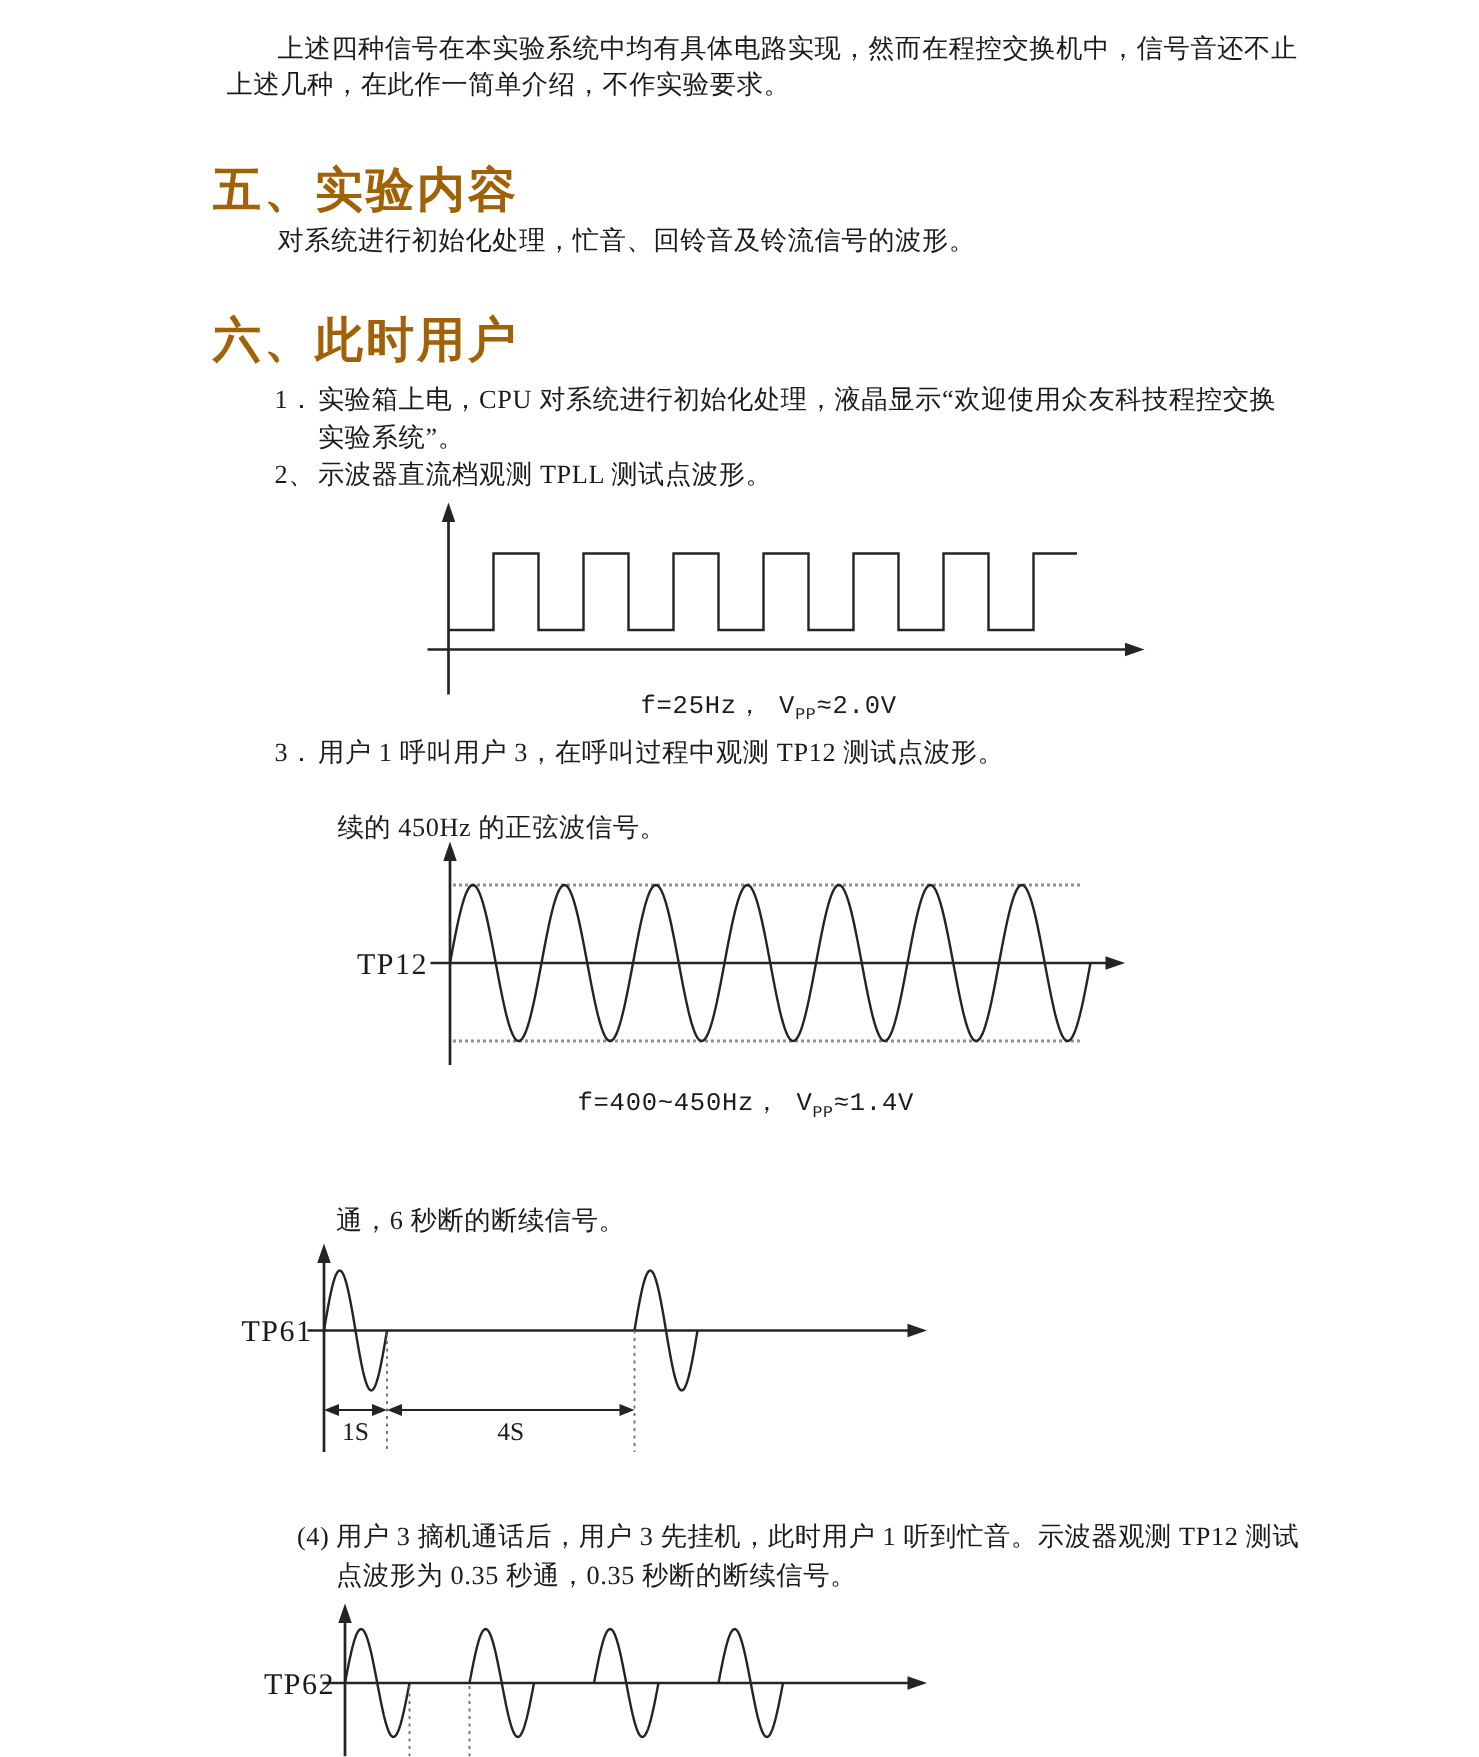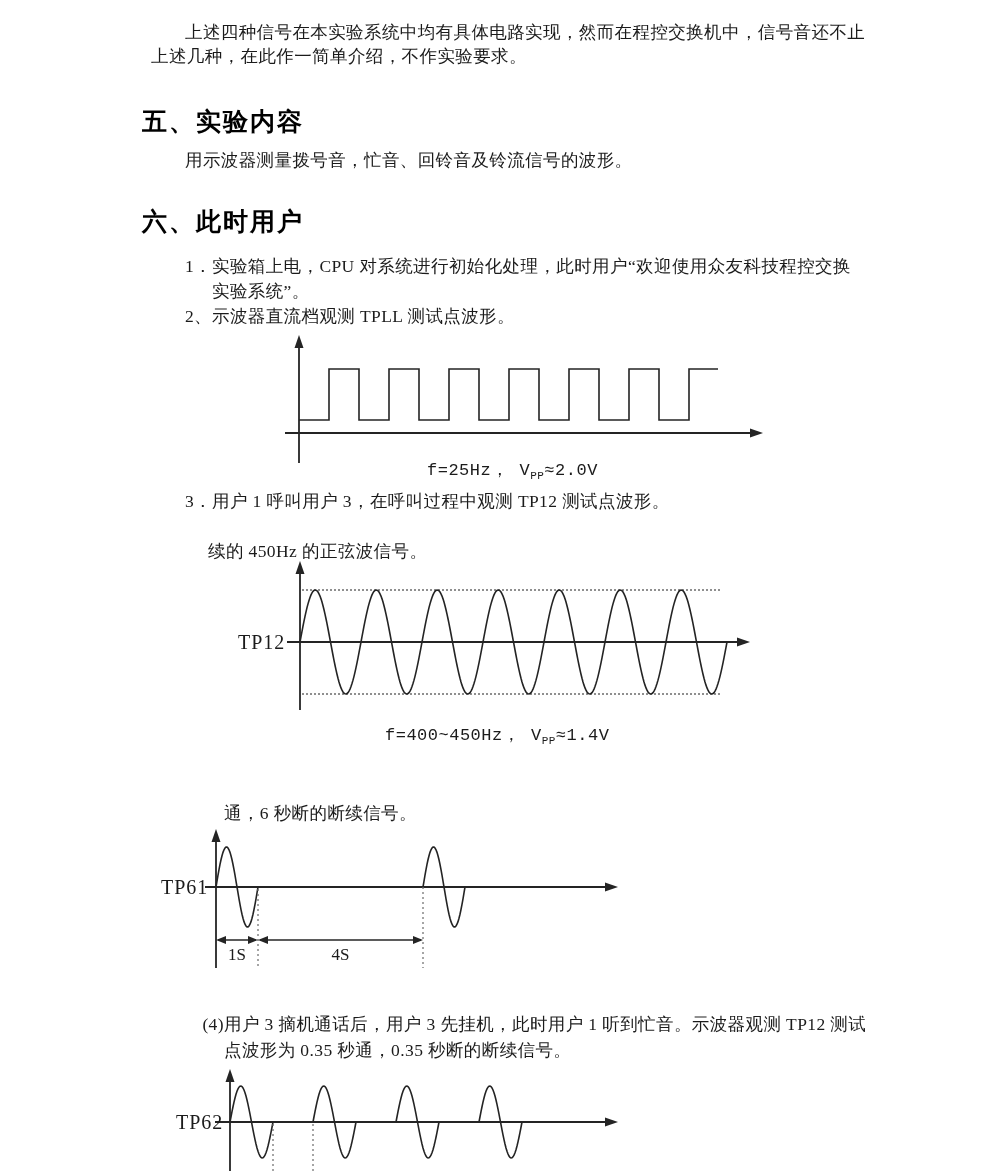--- a/index.html
+++ b/index.html
@@ -4,50 +4,50 @@
 <style>
   * { margin:0; padding:0; box-sizing:border-box; }
   html,body { width:986px; height:1171px; background:#ffffff; }
   .page {
     position:relative; width:986px; height:1171px; overflow:hidden;
     background:#ffffff; color:#1b1b1b;
     font-family:"Liberation Serif", serif;
   }
   .line {
     position:absolute; white-space:nowrap;
-    font-size:17.5px; line-height:21px; letter-spacing:0.4px;text-align:right;
+    font-size:17.5px; line-height:21px; letter-spacing:0.4px;
   }
   .heading {
     position:absolute; white-space:nowrap;
     font-family:Liberation Serif, serif;
-    font-weight:700; font-size:25px; letter-spacing:2px; color:#000000;
+    font-weight:700; font-size:32px; letter-spacing:2px; color:#a16207;
   }
   .marker { display:inline-block; }
   .marker.num { width:29px; }
   .marker.paren { width:26px; }
   .caption { position:absolute; white-space:nowrap; font-size:17px; letter-spacing:0.5px;font-family:Liberation Mono, monospace; }
   .caption sub { font-size:11px; line-height:0; }
   svg.fig { position:absolute; overflow:visible; }
   svg text { font-family:"Liberation Serif", serif; fill:#1b1b1b; }
 </style>
 </head>
 <body>
 
 <div class="page">
 
   <div class="line" style="left:185px; top:22px">上述四种信号在本实验系统中均有具体电路实现，然而在程控交换机中，信号音还不止</div>
   <div class="line" style="left:151px; top:46px">上述几种，在此作一简单介绍，不作实验要求。</div>
 
   <div class="heading" style="left:142px; top:105px">五、实验内容</div>
-  <div class="line" style="left:185px; top:150px">用示波器测量拨号音，忙音、回铃音及铃流信号的波形。</div>
+  <div class="line" style="left:185px; top:150px">对系统进行初始化处理，忙音、回铃音及铃流信号的波形。</div>
 
   <div class="heading" style="left:142px; top:205px">六、此时用户</div>
 
   <div class="line" style="left:183px; top:256px">
-    <span class="marker num">1．</span><span>实验箱上电，CPU 对系统进行初始化处理，此时用户“欢迎使用众友科技程控交换</span>
+    <span class="marker num">1．</span><span>实验箱上电，CPU 对系统进行初始化处理，液晶显示“欢迎使用众友科技程控交换</span>
   </div>
   <div class="line" style="left:212px; top:281px">实验系统”。</div>
 
   <div class="line" style="left:183px; top:306px">
     <span class="marker num">2、</span><span>示波器直流档观测 TPLL 测试点波形。</span>
   </div>
 
   <svg class="fig" width="500" height="132" viewBox="0 0 500 132" style="left: 280px; top: 333px;">
       <line x1="19" y1="130" x2="19" y2="12" stroke="#242424" stroke-width="1.8"></line>
       <polygon points="19,2 14.5,15 23.5,15" fill="#242424"></polygon>
@@ -56,21 +56,21 @@
       <path d="M 19 87 H 49 V 36 H 79 V 87 H 109 V 36 H 139 V 87 H 169 V 36 H 199 V 87 H 229 V 36 H 259 V 87 H 289 V 36 H 319 V 87 H 349 V 36 H 379 V 87 H 409 V 36 H 438" fill="none" stroke="#242424" stroke-width="1.6"></path>
     </svg>
   <div class="caption" style="left:427px; top:458px">
     <span>f=25Hz， V</span><sub>PP</sub><span>≈2.0V</span>
   </div>
 
   <div class="line" style="left:183px; top:491px">
     <span class="marker num">3．</span><span>用户 1 呼叫用户 3，在呼叫过程中观测 TP12 测试点波形。</span>
   </div>
 
-  <div class="line" style="left:208px; top:541px">续的 450Hz 的正弦波信号。</div>
+  <div class="line" style="left:225px; top:541px">续的 450Hz 的正弦波信号。</div>
 
   <svg class="fig" width="535" height="157" viewBox="0 0 535 157" style="left: 230px; top: 558px;">
       <line x1="70" y1="152" x2="70" y2="13" stroke="#242424" stroke-width="1.8"></line>
       <polygon points="70,3 65.5,16 74.5,16" fill="#242424"></polygon>
       <line x1="57" y1="84" x2="511" y2="84" stroke="#242424" stroke-width="1.8"></line>
       <polygon points="520,84 507,79.5 507,88.5" fill="#242424"></polygon>
       <text x="8" y="91" font-size="20" letter-spacing="1">TP12</text>
       <line x1="72" y1="32" x2="492" y2="32" stroke="#8f8f8f" stroke-width="2" stroke-dasharray="2 2"></line>
       <line x1="72" y1="136" x2="492" y2="136" stroke="#8f8f8f" stroke-width="2" stroke-dasharray="2 2"></line>
       <path d="M 70 84 L 71 78.65 L 72 73.36 L 73 68.19 L 74 63.18 L 75 58.39 L 76 53.87 L 77 49.67 L 78 45.84 L 79 42.41 L 80 39.42 L 81 36.90 L 82 34.89 L 83 33.39 L 84 32.43 L 85 32.02 L 86 32.16 L 87 32.84 L 88 34.07 L 89 35.83 L 90 38.10 L 91 40.86 L 92 44.07 L 93 47.71 L 94 51.73 L 95 56.09 L 96 60.75 L 97 65.66 L 98 70.76 L 99 76.00 L 100 81.32 L 101 86.68 L 102 92.00 L 103 97.24 L 104 102.34 L 105 107.25 L 106 111.91 L 107 116.27 L 108 120.29 L 109 123.93 L 110 127.14 L 111 129.90 L 112 132.17 L 113 133.93 L 114 135.16 L 115 135.84 L 116 135.98 L 117 135.57 L 118 134.61 L 119 133.11 L 120 131.10 L 121 128.58 L 122 125.59 L 123 122.16 L 124 118.33 L 125 114.13 L 126 109.61 L 127 104.82 L 128 99.81 L 129 94.64 L 130 89.35 L 131 84.00 L 132 78.65 L 133 73.36 L 134 68.19 L 135 63.18 L 136 58.39 L 137 53.87 L 138 49.67 L 139 45.84 L 140 42.41 L 141 39.42 L 142 36.90 L 143 34.89 L 144 33.39 L 145 32.43 L 146 32.02 L 147 32.16 L 148 32.84 L 149 34.07 L 150 35.83 L 151 38.10 L 152 40.86 L 153 44.07 L 154 47.71 L 155 51.73 L 156 56.09 L 157 60.75 L 158 65.66 L 159 70.76 L 160 76.00 L 161 81.32 L 162 86.68 L 163 92.00 L 164 97.24 L 165 102.34 L 166 107.25 L 167 111.91 L 168 116.27 L 169 120.29 L 170 123.93 L 171 127.14 L 172 129.90 L 173 132.17 L 174 133.93 L 175 135.16 L 176 135.84 L 177 135.98 L 178 135.57 L 179 134.61 L 180 133.11 L 181 131.10 L 182 128.58 L 183 125.59 L 184 122.16 L 185 118.33 L 186 114.13 L 187 109.61 L 188 104.82 L 189 99.81 L 190 94.64 L 191 89.35 L 192 84.00 L 193 78.65 L 194 73.36 L 195 68.19 L 196 63.18 L 197 58.39 L 198 53.87 L 199 49.67 L 200 45.84 L 201 42.41 L 202 39.42 L 203 36.90 L 204 34.89 L 205 33.39 L 206 32.43 L 207 32.02 L 208 32.16 L 209 32.84 L 210 34.07 L 211 35.83 L 212 38.10 L 213 40.86 L 214 44.07 L 215 47.71 L 216 51.73 L 217 56.09 L 218 60.75 L 219 65.66 L 220 70.76 L 221 76.00 L 222 81.32 L 223 86.68 L 224 92.00 L 225 97.24 L 226 102.34 L 227 107.25 L 228 111.91 L 229 116.27 L 230 120.29 L 231 123.93 L 232 127.14 L 233 129.90 L 234 132.17 L 235 133.93 L 236 135.16 L 237 135.84 L 238 135.98 L 239 135.57 L 240 134.61 L 241 133.11 L 242 131.10 L 243 128.58 L 244 125.59 L 245 122.16 L 246 118.33 L 247 114.13 L 248 109.61 L 249 104.82 L 250 99.81 L 251 94.64 L 252 89.35 L 253 84.00 L 254 78.65 L 255 73.36 L 256 68.19 L 257 63.18 L 258 58.39 L 259 53.87 L 260 49.67 L 261 45.84 L 262 42.41 L 263 39.42 L 264 36.90 L 265 34.89 L 266 33.39 L 267 32.43 L 268 32.02 L 269 32.16 L 270 32.84 L 271 34.07 L 272 35.83 L 273 38.10 L 274 40.86 L 275 44.07 L 276 47.71 L 277 51.73 L 278 56.09 L 279 60.75 L 280 65.66 L 281 70.76 L 282 76.00 L 283 81.32 L 284 86.68 L 285 92.00 L 286 97.24 L 287 102.34 L 288 107.25 L 289 111.91 L 290 116.27 L 291 120.29 L 292 123.93 L 293 127.14 L 294 129.90 L 295 132.17 L 296 133.93 L 297 135.16 L 298 135.84 L 299 135.98 L 300 135.57 L 301 134.61 L 302 133.11 L 303 131.10 L 304 128.58 L 305 125.59 L 306 122.16 L 307 118.33 L 308 114.13 L 309 109.61 L 310 104.82 L 311 99.81 L 312 94.64 L 313 89.35 L 314 84.00 L 315 78.65 L 316 73.36 L 317 68.19 L 318 63.18 L 319 58.39 L 320 53.87 L 321 49.67 L 322 45.84 L 323 42.41 L 324 39.42 L 325 36.90 L 326 34.89 L 327 33.39 L 328 32.43 L 329 32.02 L 330 32.16 L 331 32.84 L 332 34.07 L 333 35.83 L 334 38.10 L 335 40.86 L 336 44.07 L 337 47.71 L 338 51.73 L 339 56.09 L 340 60.75 L 341 65.66 L 342 70.76 L 343 76.00 L 344 81.32 L 345 86.68 L 346 92.00 L 347 97.24 L 348 102.34 L 349 107.25 L 350 111.91 L 351 116.27 L 352 120.29 L 353 123.93 L 354 127.14 L 355 129.90 L 356 132.17 L 357 133.93 L 358 135.16 L 359 135.84 L 360 135.98 L 361 135.57 L 362 134.61 L 363 133.11 L 364 131.10 L 365 128.58 L 366 125.59 L 367 122.16 L 368 118.33 L 369 114.13 L 370 109.61 L 371 104.82 L 372 99.81 L 373 94.64 L 374 89.35 L 375 84.00 L 376 78.65 L 377 73.36 L 378 68.19 L 379 63.18 L 380 58.39 L 381 53.87 L 382 49.67 L 383 45.84 L 384 42.41 L 385 39.42 L 386 36.90 L 387 34.89 L 388 33.39 L 389 32.43 L 390 32.02 L 391 32.16 L 392 32.84 L 393 34.07 L 394 35.83 L 395 38.10 L 396 40.86 L 397 44.07 L 398 47.71 L 399 51.73 L 400 56.09 L 401 60.75 L 402 65.66 L 403 70.76 L 404 76.00 L 405 81.32 L 406 86.68 L 407 92.00 L 408 97.24 L 409 102.34 L 410 107.25 L 411 111.91 L 412 116.27 L 413 120.29 L 414 123.93 L 415 127.14 L 416 129.90 L 417 132.17 L 418 133.93 L 419 135.16 L 420 135.84 L 421 135.98 L 422 135.57 L 423 134.61 L 424 133.11 L 425 131.10 L 426 128.58 L 427 125.59 L 428 122.16 L 429 118.33 L 430 114.13 L 431 109.61 L 432 104.82 L 433 99.81 L 434 94.64 L 435 89.35 L 436 84.00 L 437 78.65 L 438 73.36 L 439 68.19 L 440 63.18 L 441 58.39 L 442 53.87 L 443 49.67 L 444 45.84 L 445 42.41 L 446 39.42 L 447 36.90 L 448 34.89 L 449 33.39 L 450 32.43 L 451 32.02 L 452 32.16 L 453 32.84 L 454 34.07 L 455 35.83 L 456 38.10 L 457 40.86 L 458 44.07 L 459 47.71 L 460 51.73 L 461 56.09 L 462 60.75 L 463 65.66 L 464 70.76 L 465 76.00 L 466 81.32 L 467 86.68 L 468 92.00 L 469 97.24 L 470 102.34 L 471 107.25 L 472 111.91 L 473 116.27 L 474 120.29 L 475 123.93 L 476 127.14 L 477 129.90 L 478 132.17 L 479 133.93 L 480 135.16 L 481 135.84 L 482 135.98 L 483 135.57 L 484 134.61 L 485 133.11 L 486 131.10 L 487 128.58 L 488 125.59 L 489 122.16 L 490 118.33 L 491 114.13 L 492 109.61 L 493 104.82 L 494 99.81 L 495 94.64 L 496 89.35 L 497 84.00" fill="none" stroke="#242424" stroke-width="1.6"></path>

